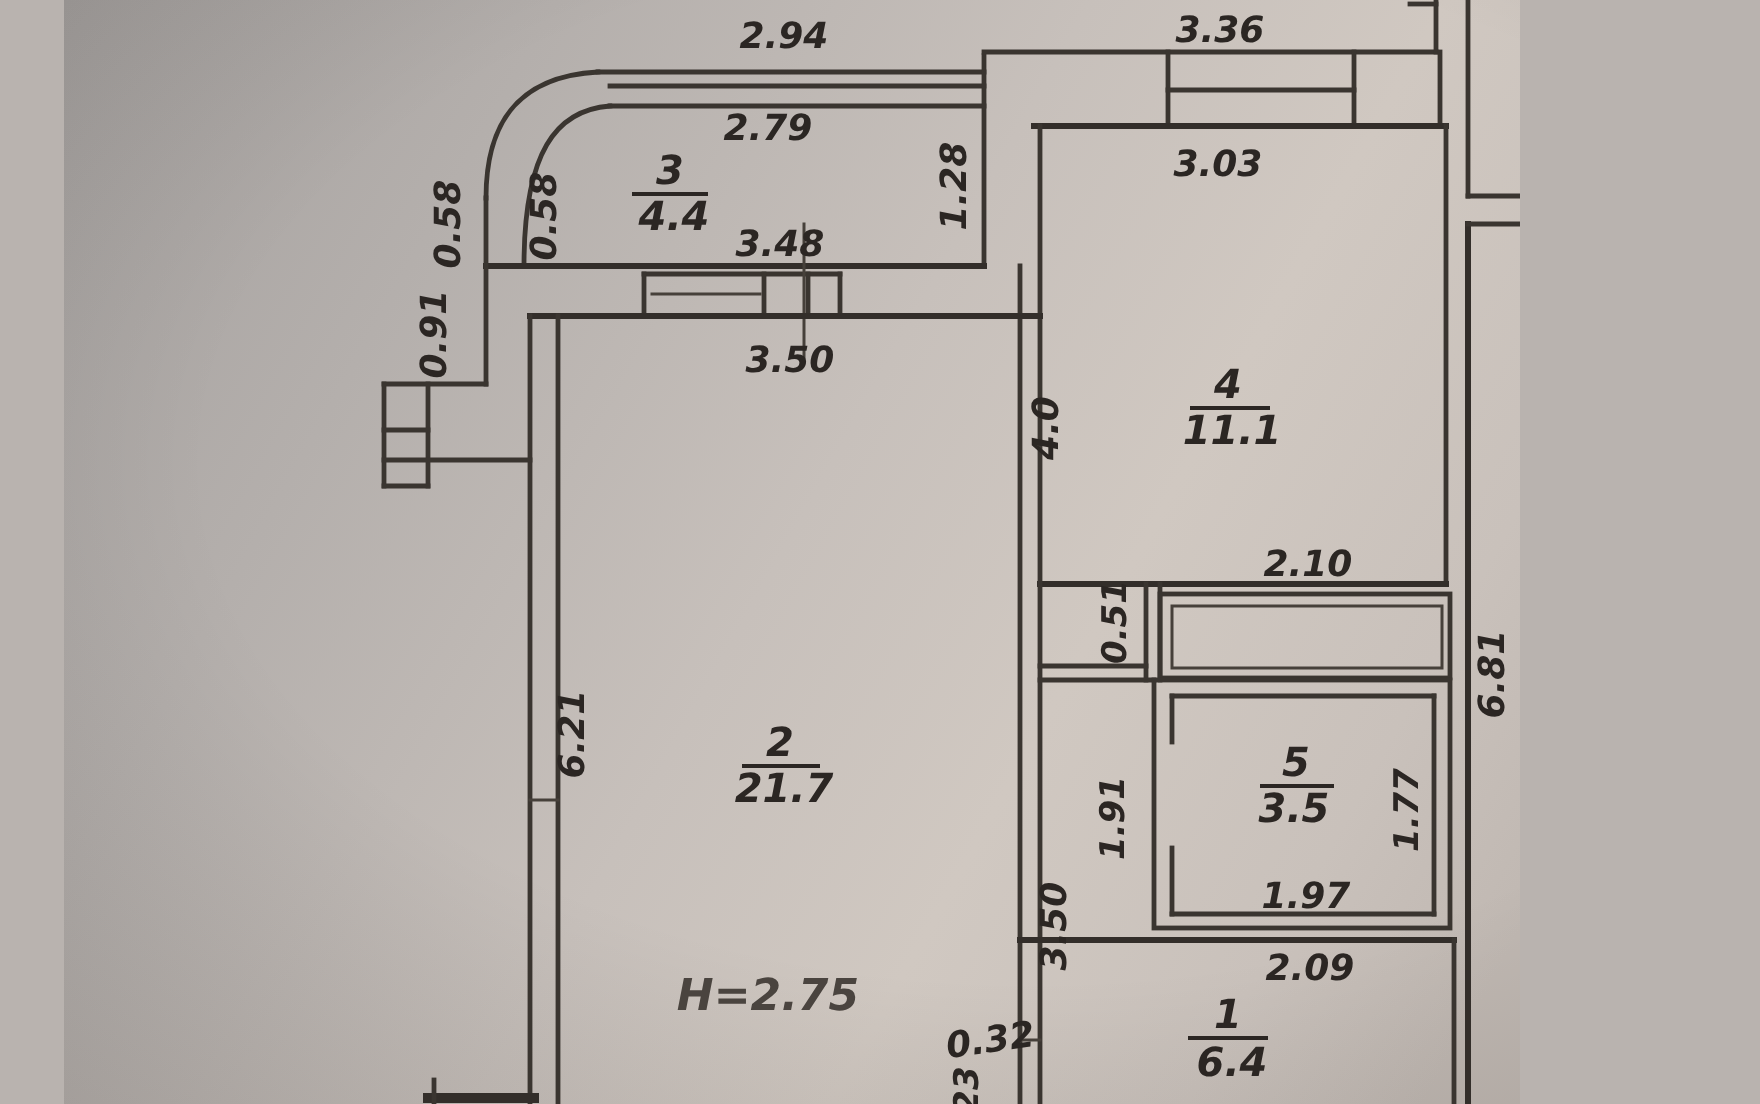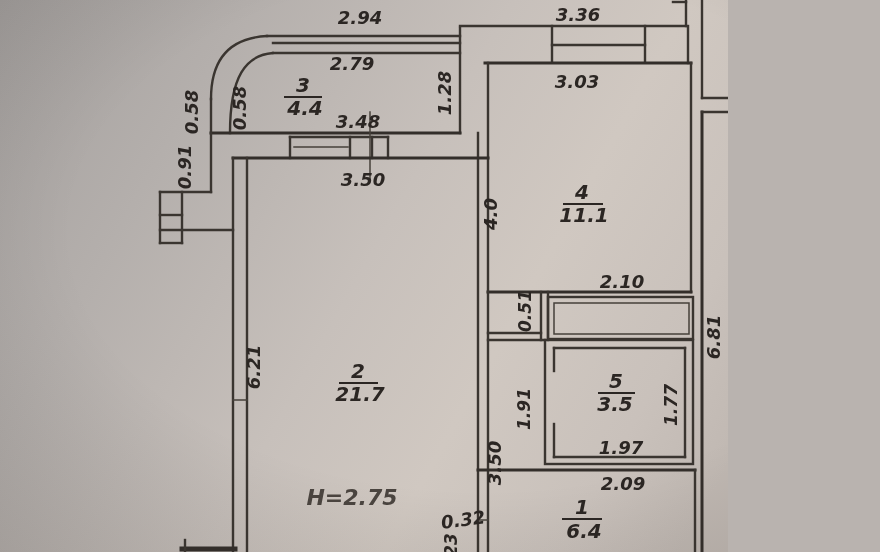--- a/index.html
+++ b/index.html
@@ -1,16 +1,16 @@
 <!DOCTYPE html>
 <html><head>
 <meta charset="utf-8">
 <style>
   html,body{margin:0;padding:0;background:#b9b3af;}
-  .stage{position:relative;width:728px;height:552px;overflow:hidden;}
+  .stage{position:relative;width:728px;height:552px;overflow:hidden;margin-left:32px;}
   svg{display:block;}
   svg text{
     font-family:"DejaVu Sans", sans-serif;
     font-style:italic;
     font-weight:bold;
     fill:#2b2623;
   }
   .dim{font-size:18px;}
   .dim-sm{font-size:17px;}
   .room-num{font-size:20px;}

